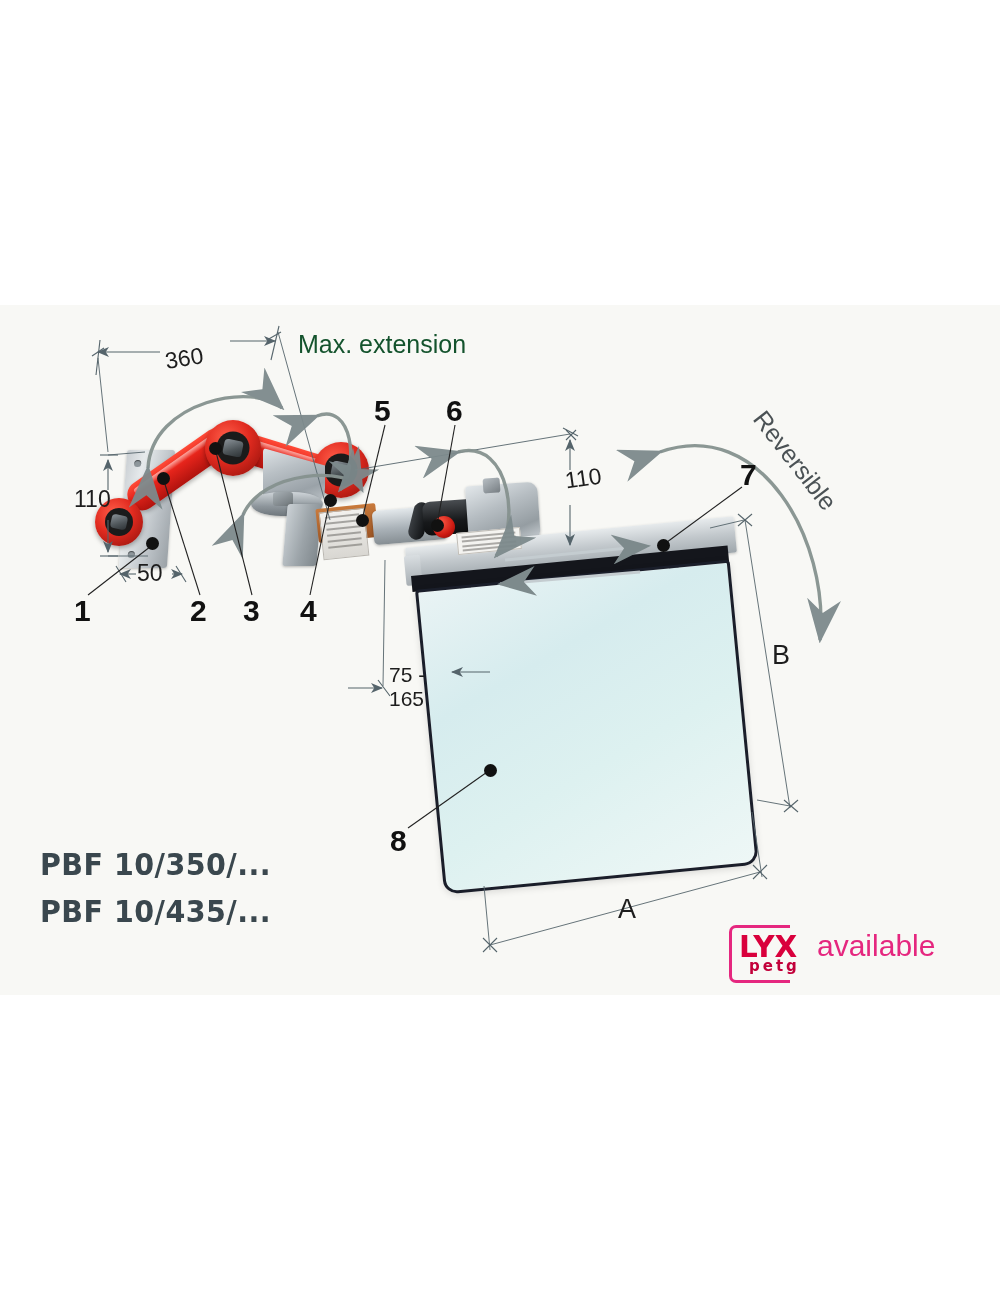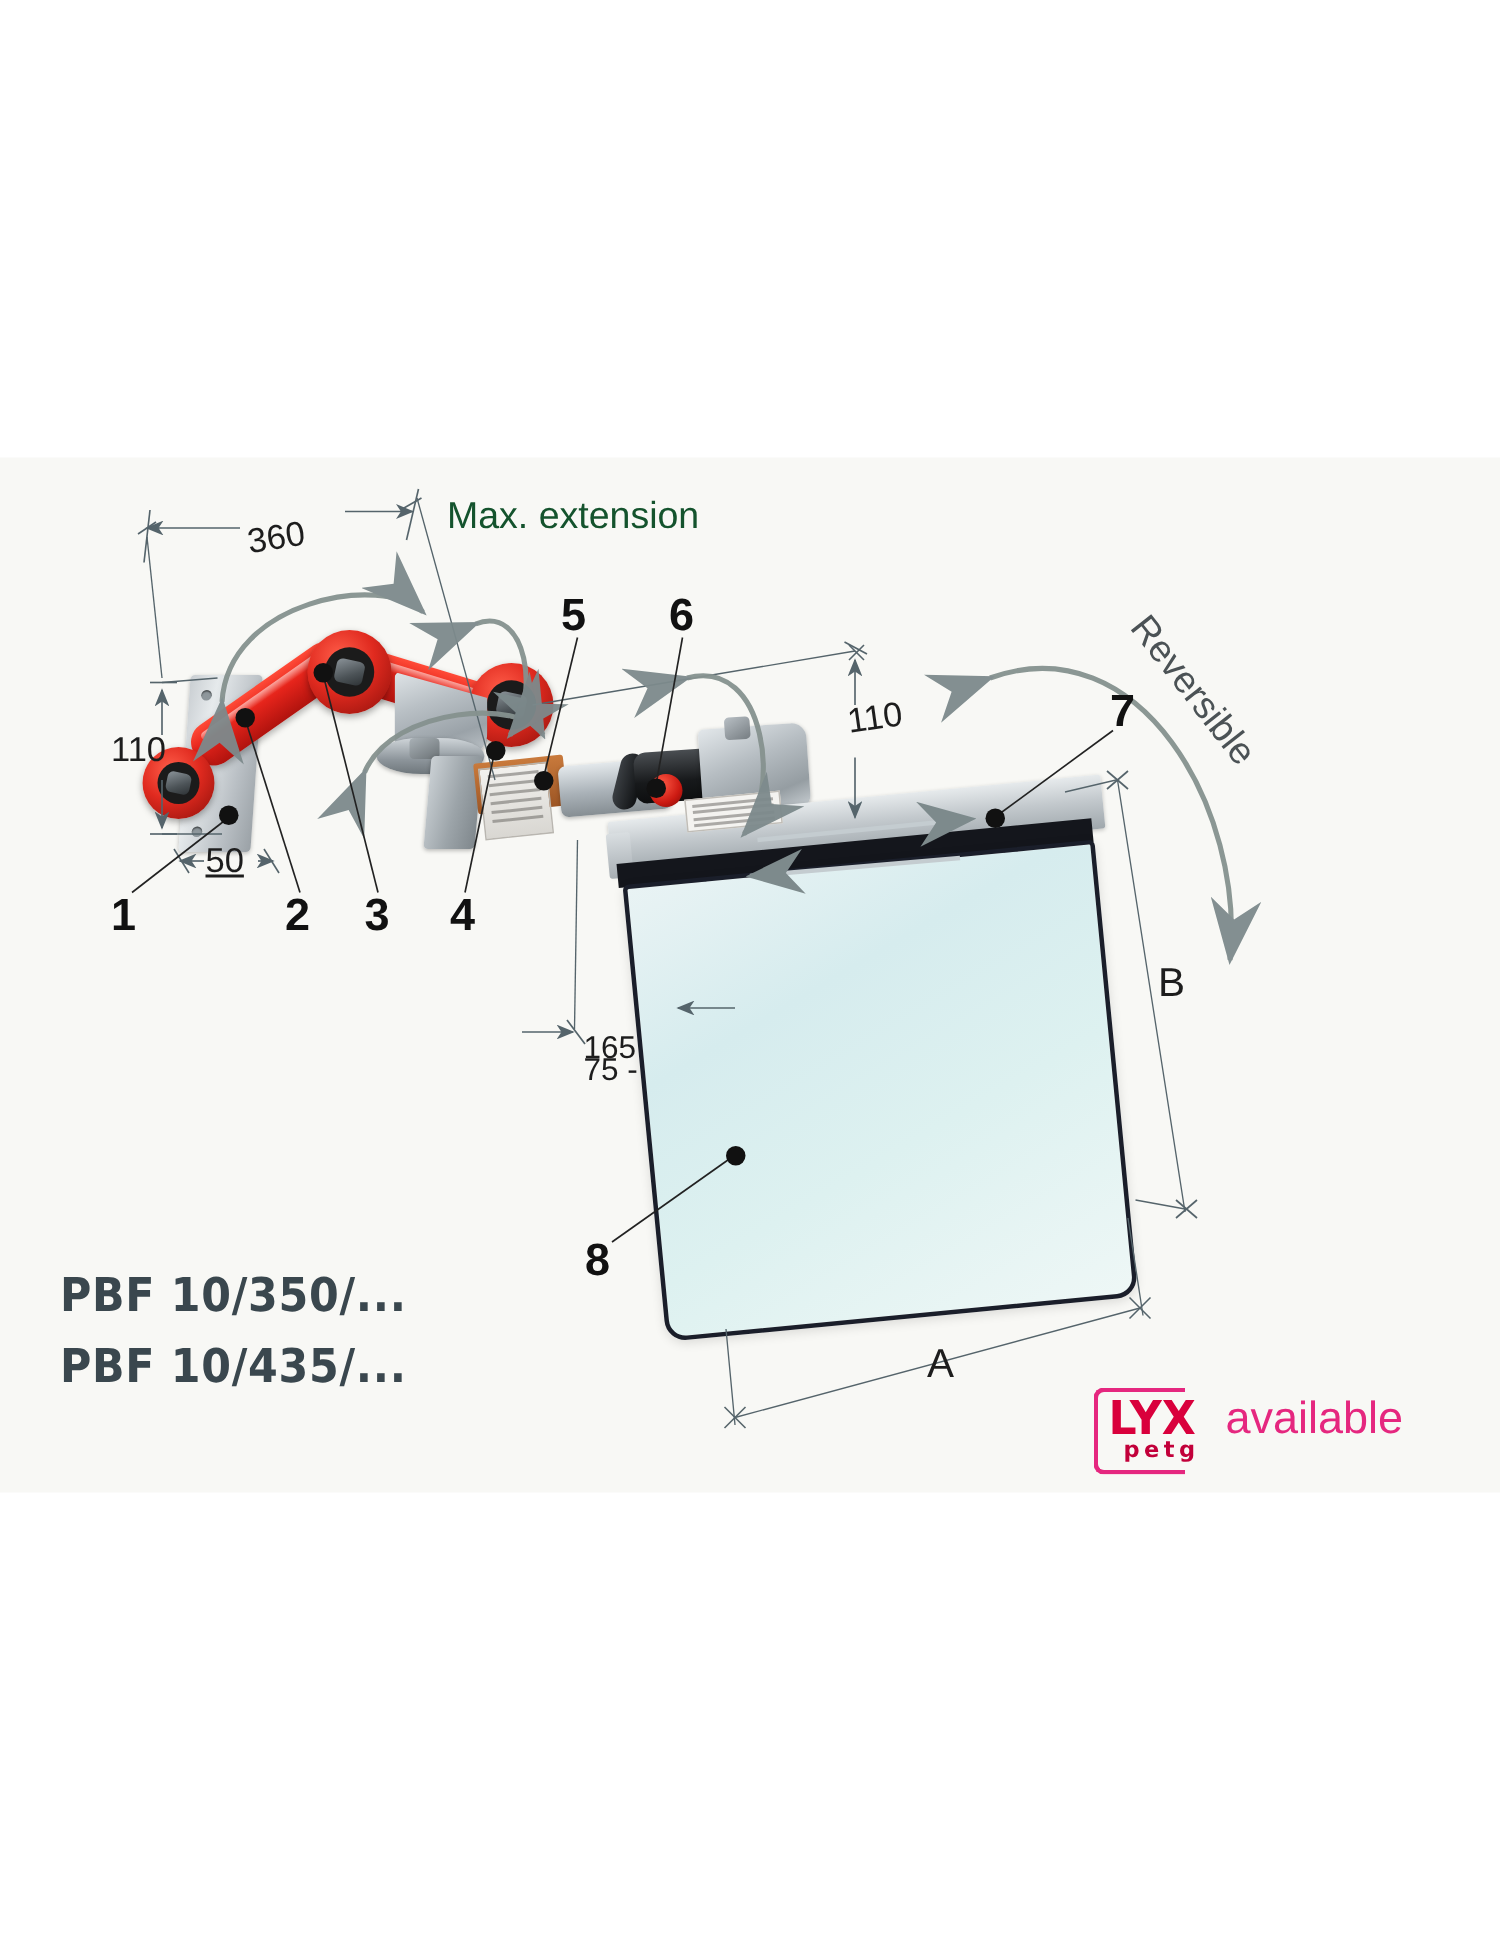--- a/index.html
+++ b/index.html
@@ -392,23 +392,23 @@
   <div class="dot" style="left:157px;top:472px;"></div>
   <div class="dot" style="left:209px;top:442px;"></div>
   <div class="dot" style="left:324px;top:494px;"></div>
   <div class="dot" style="left:356px;top:514px;"></div>
   <div class="dot" style="left:431px;top:519px;"></div>
   <div class="dot" style="left:657px;top:539px;"></div>
   <div class="dot" style="left:484px;top:764px;"></div>
 
   <div class="dim-txt" style="left:165px;top:345px;transform:rotate(-9deg);">360</div>
   <div class="dim-txt" style="left:74px;top:486px;">110</div>
-  <div class="dim-txt" style="left:137px;top:560px;text-decoration:underline;">50</div>
+  <div class="dim-txt" style="left:137px;top:560px;">50</div>
   <div class="dim-txt" style="left:565px;top:465px;transform:rotate(-8deg);">110</div>
-  <div class="dim-txt small" style="left:389px;top:663px;margin-top:39px;">75 -</div>
+  <div class="dim-txt small" style="left:389px;top:663px;">75 -</div>
   <div class="dim-txt small" style="left:389px;top:687px;">165</div>
   <div class="dim-txt" style="left:618px;top:894px;font-size:27px;">A</div>
   <div class="dim-txt" style="left:772px;top:640px;font-size:27px;">B</div>
 
   <div class="label-txt" style="left:298px;top:330px;">Max. extension</div>
   <div class="rev">Reversible</div>
 
   <div class="num-callout" style="left:74px;top:596px;">1</div>
   <div class="num-callout" style="left:190px;top:596px;">2</div>
   <div class="num-callout" style="left:243px;top:596px;">3</div>

